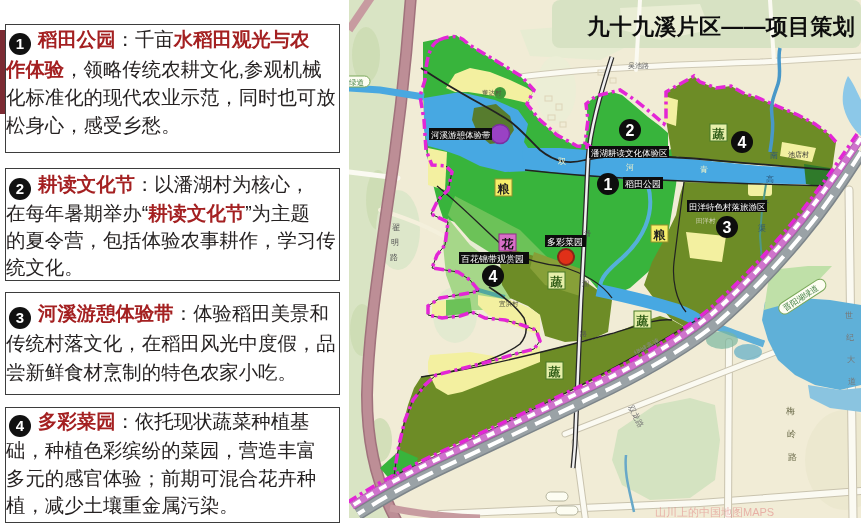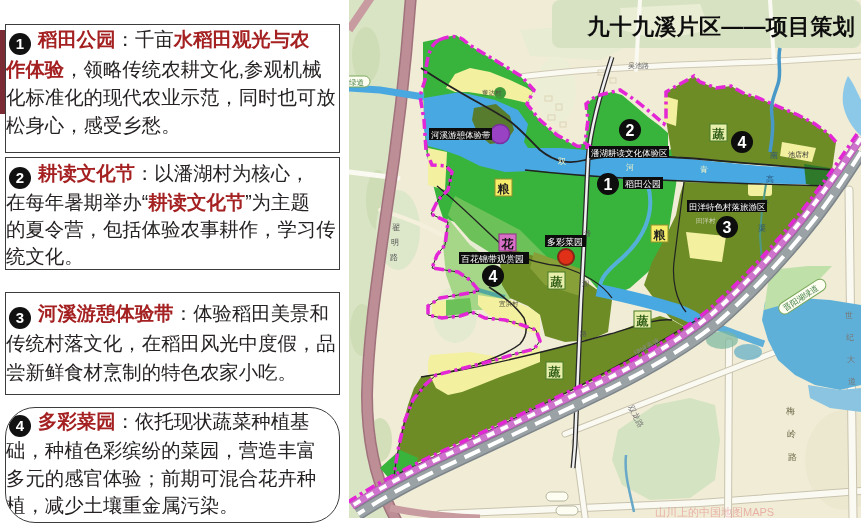--- a/index.html
+++ b/index.html
@@ -236,18 +236,18 @@
 <circle cx="493" cy="276" r="11" fill="#0d0d0d"></circle>
         <text x="493" y="281.5">4</text>
 </g>
 </g>
 <text x="655" y="516" font-size="11" fill="#e08080" opacity="0.55" font-family="'Liberation Sans',sans-serif" clip-path="url(#mp)">山川上的中国地图MAPS</text>
 </svg>
 <div id="t">九十九溪片区——项目策划</div>
 <div style="position:absolute;left:0;top:30px;width:6px;height:84px;background:#7b2b33"></div>
 <div class="box" style="top:24px;height:127px;line-height:28px;">
 <span class="n">1</span><b class="r">稻田公园</b>：千亩<b class="r">水稻田观光与农</b><br><b class="r">作体验</b>，领略传统农耕文化,参观机械<br>化标准化的现代农业示范，同时也可放<br>松身心，感受乡愁。</div>
-<div class="box" style="top:157px;height:109px;line-height:27px;padding-top:2px;">
+<div class="box" style="top:168px;height:109px;line-height:27px;padding-top:2px;">
 <span class="n">2</span><b class="r">耕读文化节</b>：以潘湖村为核心，<br>在每年暑期举办“<b class="r">耕读文化节</b>”为主题<br>的夏令营，包括体验农事耕作，学习传<br>统文化。</div>
 <div class="box" style="top:292px;height:95px;line-height:29px;padding-top:6px;">
 <span class="n">3</span><b class="r">河溪游憩体验带</b>：体验稻田美景和<br>传统村落文化，在稻田风光中度假，品<br>尝新鲜食材烹制的特色农家小吃。</div>
-<div class="box" style="top:407px;height:114px;line-height:27.5px;border-radius:30px;">
+<div class="box" style="top:407px;height:114px;line-height:27.5px;">
 <span class="n">4</span><b class="r">多彩菜园</b>：依托现状蔬菜种植基<br>础，种植色彩缤纷的菜园，营造丰富<br>多元的感官体验；前期可混合花卉种<br>植，减少土壤重金属污染。</div>
 
 </body></html>

